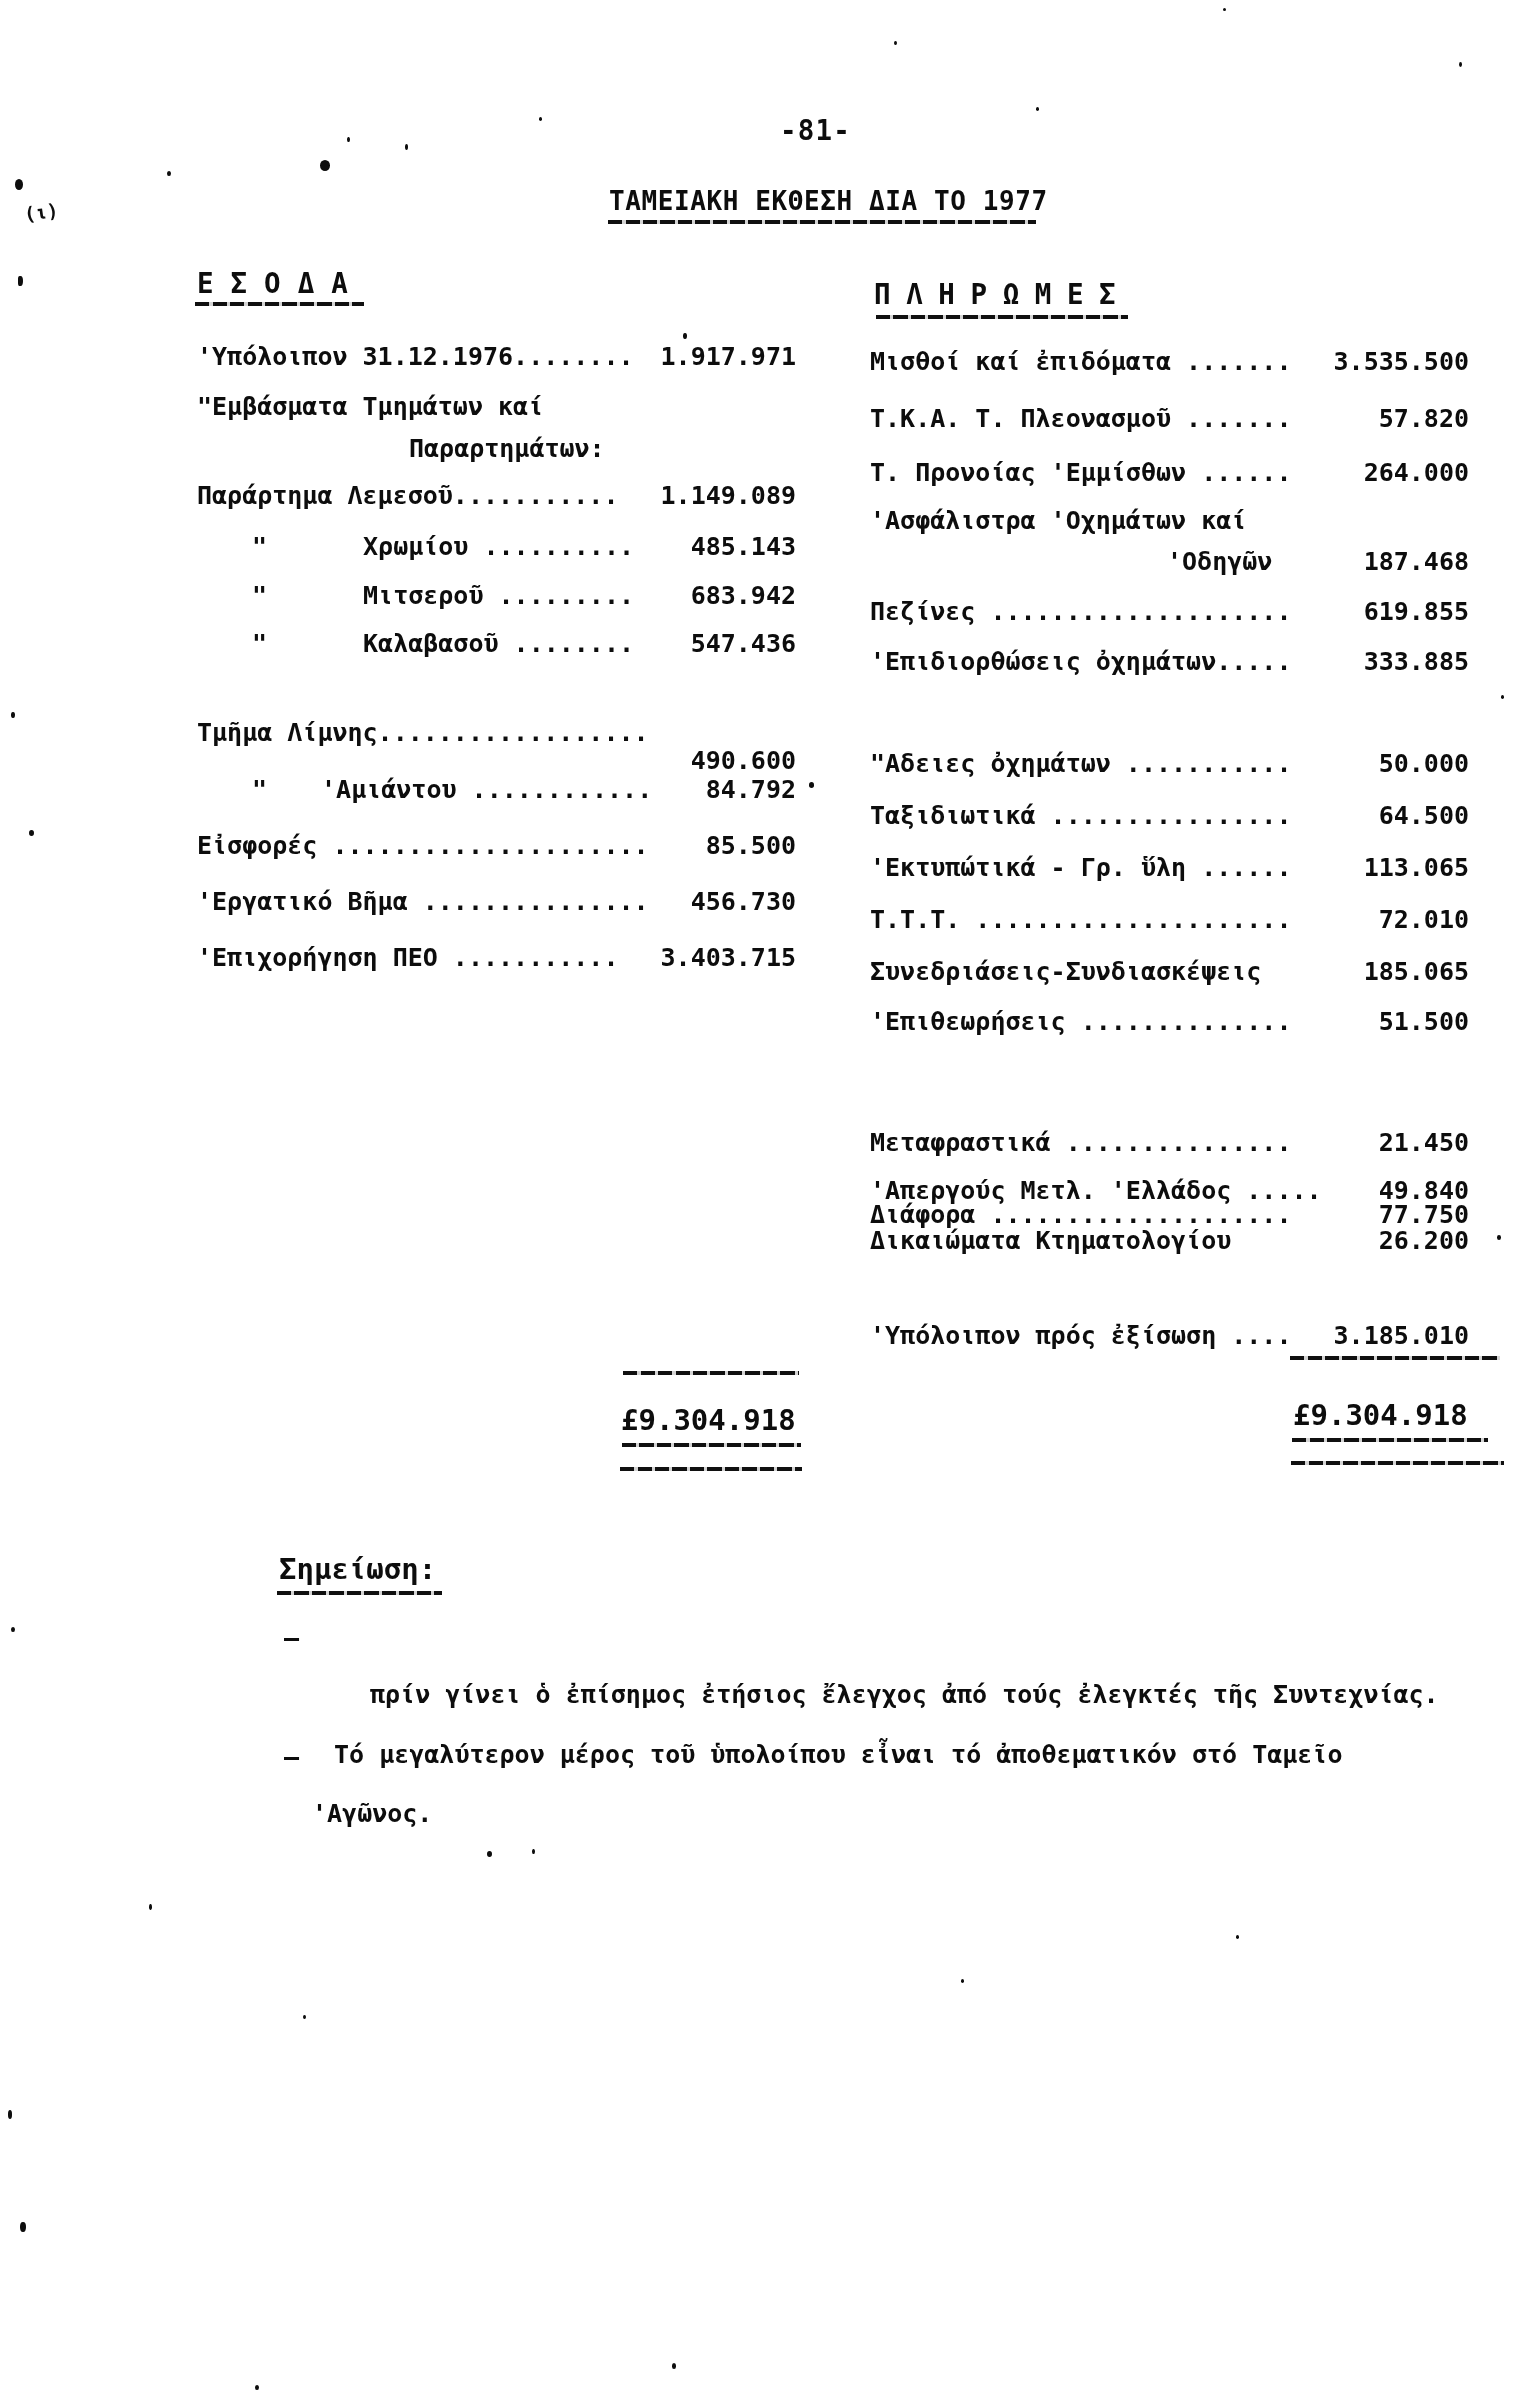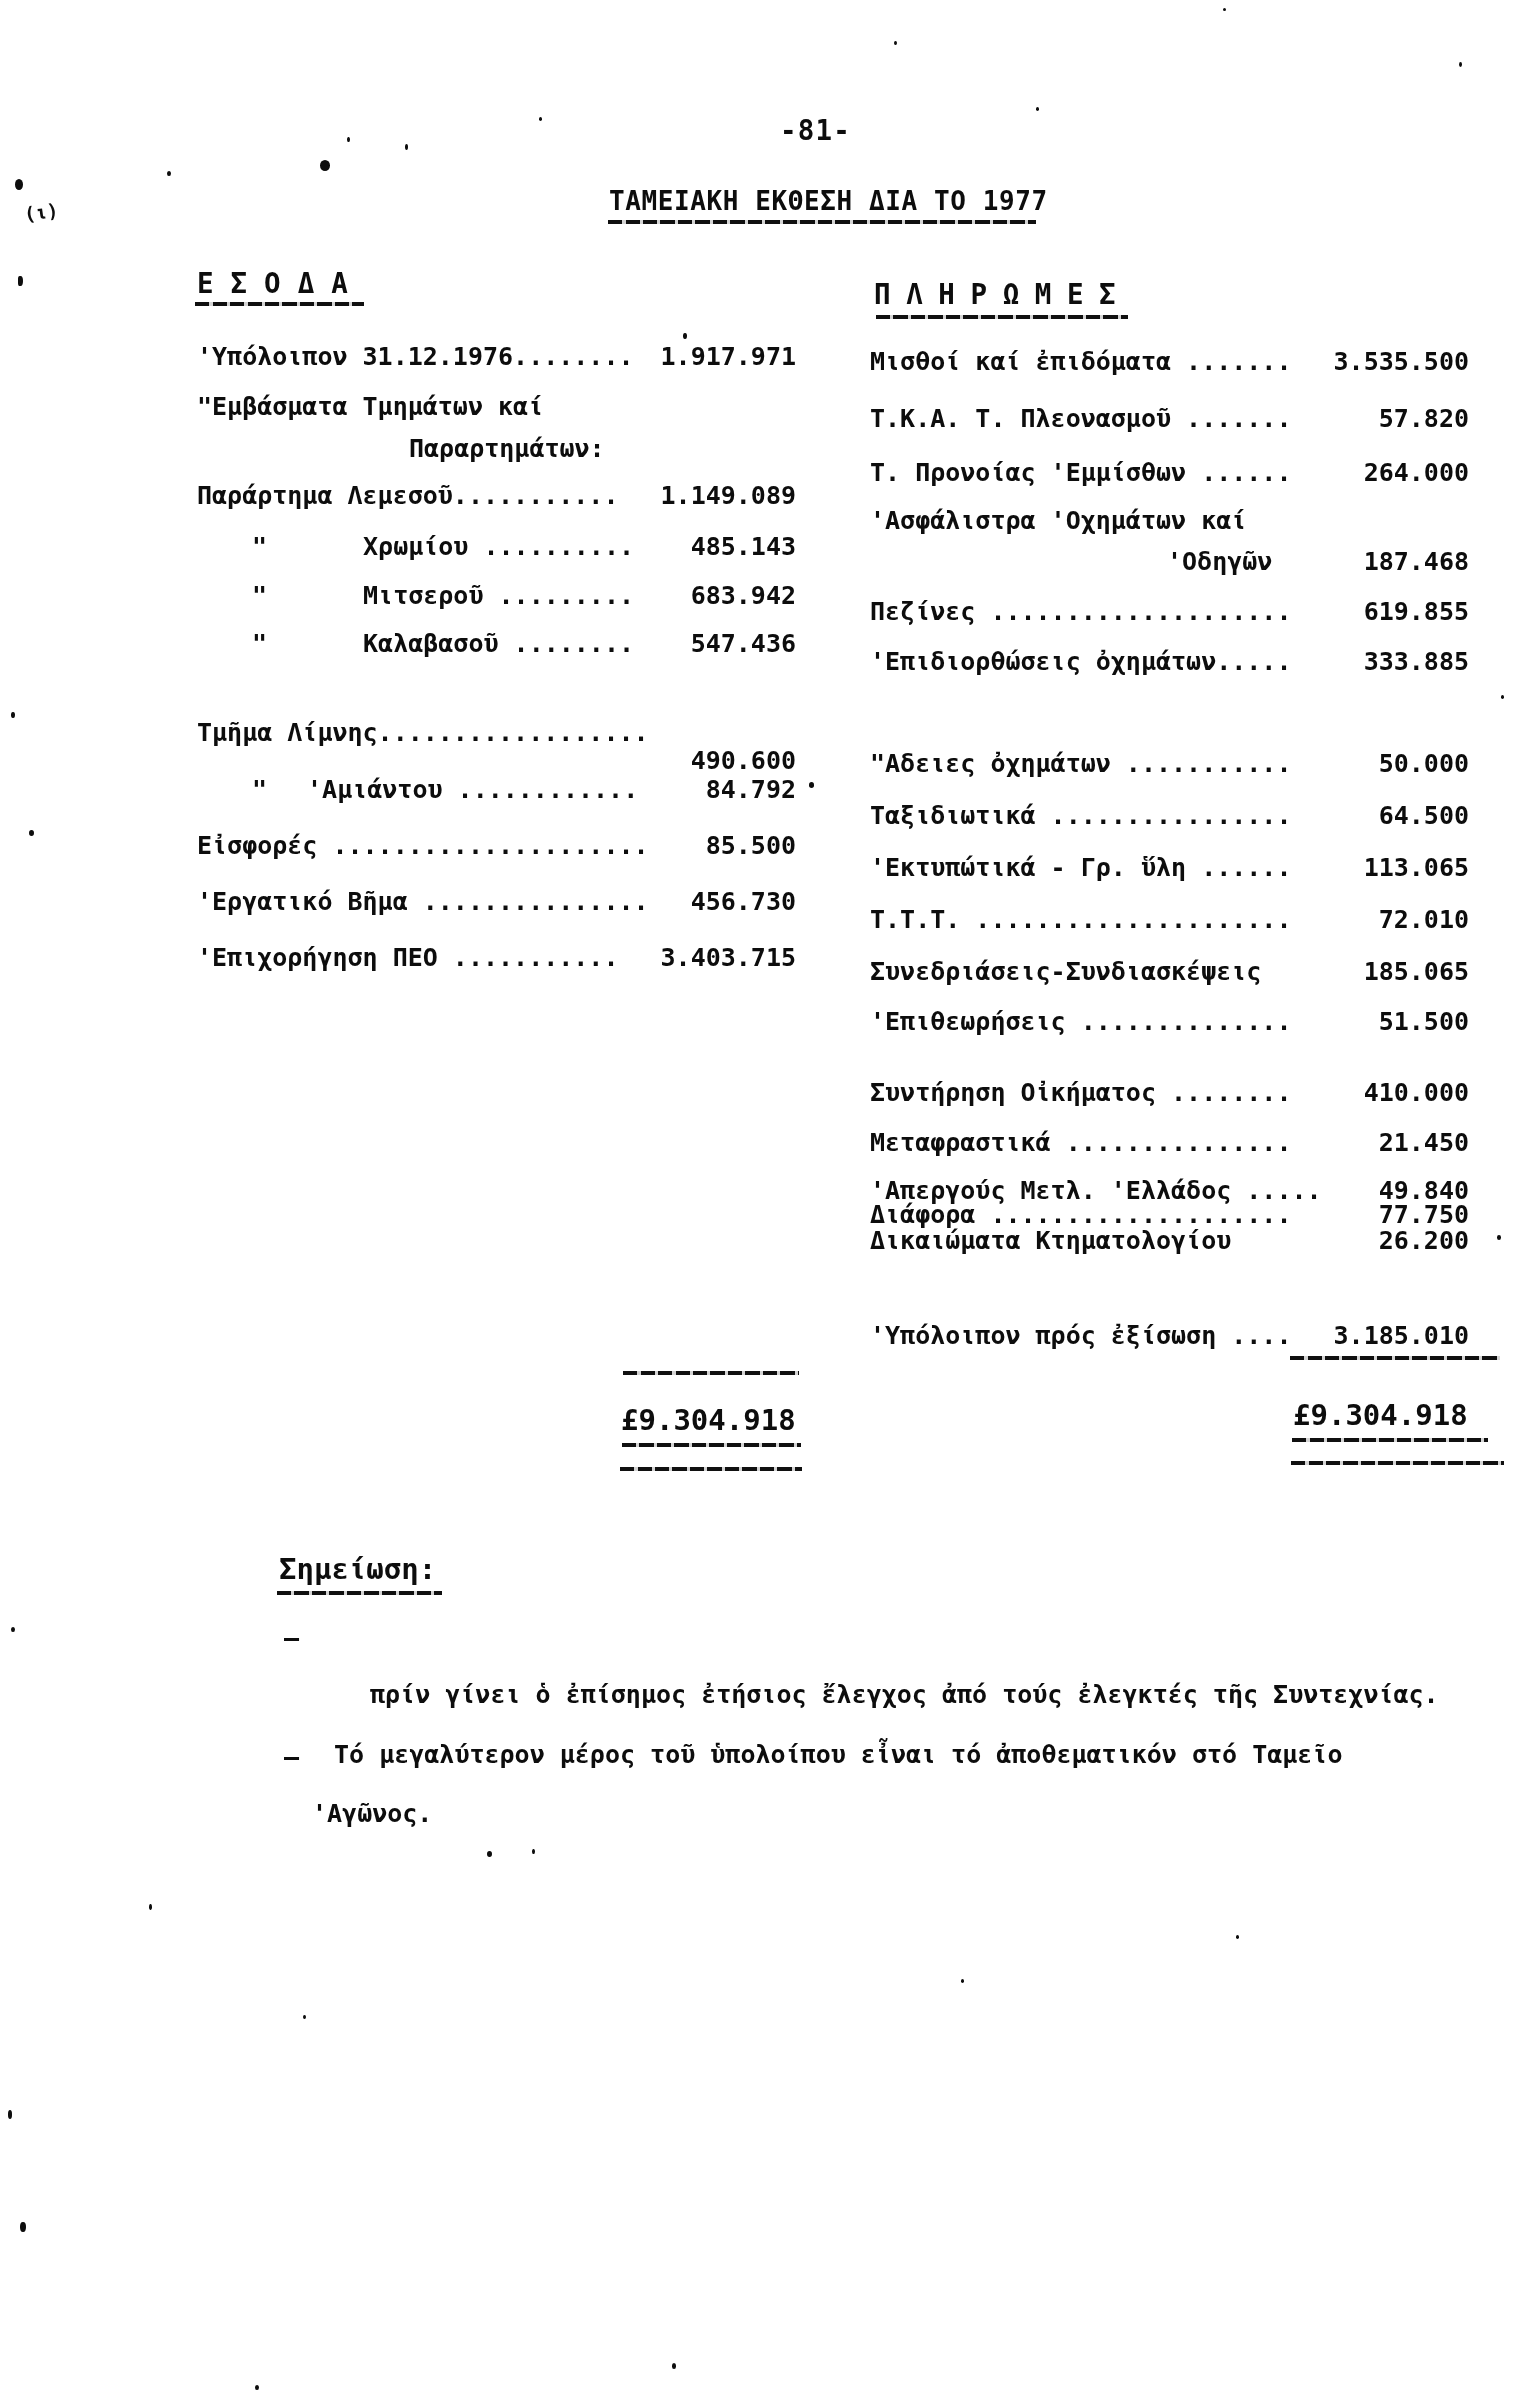--- a/index.html
+++ b/index.html
@@ -18,21 +18,21 @@
     position:absolute;display:flex;align-items:flex-start;
     font-size:25px;font-weight:700;line-height:1.12;white-space:pre;
   }
   .lc{left:197px;width:599px;}
   .rc{left:870px;width:599px;}
   .amt{margin-left:auto;text-align:right;}
   .ml339{margin-left:212px;}
   .ml476{margin-left:297px;}
   .dit{margin-left:55px;}
   .sub1{margin-left:96px;}
-  .sub2{margin-left:40px;}
+  .sub2{margin-left:54px;}
   .total{position:absolute;font-size:29px;font-weight:700;white-space:pre;}
   .rule{
     position:absolute;height:4.4px;
     background-image:repeating-linear-gradient(90deg,#101010 0 14.4px,rgba(16,16,16,.18) 14.4px 17.5px);
   }
   .rule-thin{height:3.7px;}
   .notehead{font-size:29px;font-weight:700;}
   .noteline{font-size:25px;font-weight:700;}
   .dash{font-size:25px;font-weight:700;}
   .artifact{font-size:19px;font-weight:700;transform:rotate(-8deg);}
@@ -146,24 +146,20 @@
     <span class="lbl">Τ.Τ.Τ. .....................</span>
     <span class="amt">72.010</span>
   </div>
   <div class="row rc" style="top:958px;">
     <span class="lbl">Συνεδριάσεις-Συνδιασκέψεις</span>
     <span class="amt">185.065</span>
   </div>
   <div class="row rc" style="top:1008px;gap:36px;">
     <span class="lbl">'Επιθεωρήσεις ..............</span>
     <span class="amt">51.500</span>
-  </div>
-  <div class="row rc" style="top:1079px;">
-    <span class="lbl">Συντήρηση Οἰκήματος ........</span>
-    <span class="amt">410.000</span>
   </div>
   <div class="row rc" style="top:1129px;">
     <span class="lbl">Μεταφραστικά ...............</span>
     <span class="amt">21.450</span>
   </div>
   <div class="row rc" style="top:1177px;">
     <span class="lbl">'Απεργούς Μετλ. 'Ελλάδος .....</span>
     <span class="amt">49.840</span>
   </div>
   <div class="row rc" style="top:1227px;">

